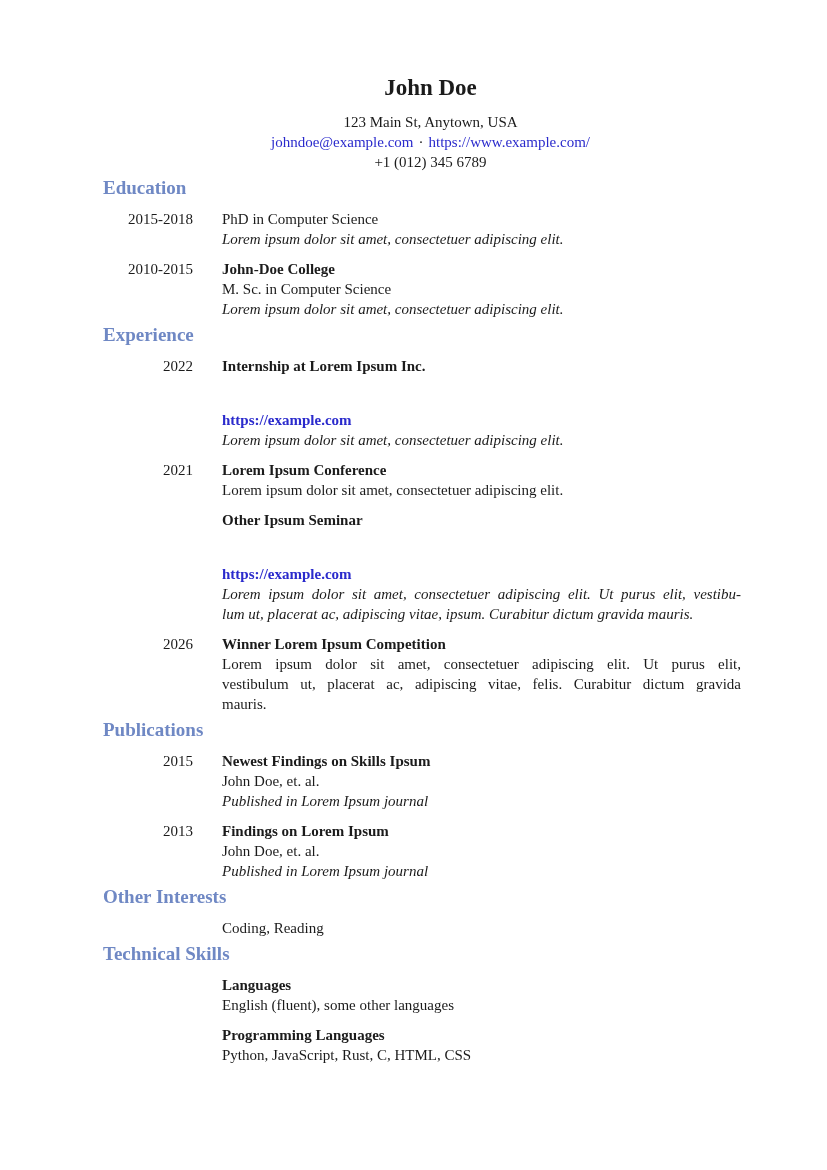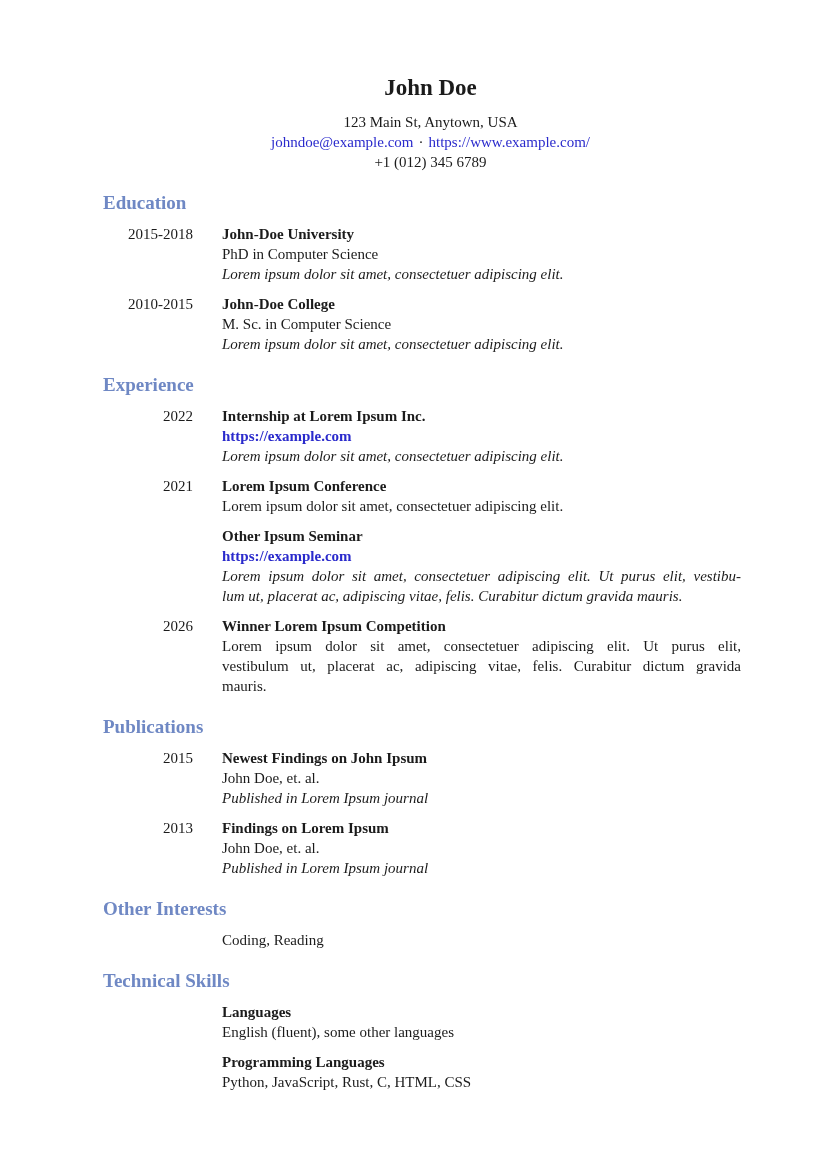--- a/index.html
+++ b/index.html
@@ -21,29 +21,29 @@
   }
   .page {
     width: 827px; height: 900px;
     padding: 75px 86px 30px 103px;
   }
   
   .header { text-align: center; margin-right: -17px; }
   .name { font-size: 23px; font-weight: bold; line-height: 25px; }
   .contact { margin-top: 12px; line-height: 20px; }
   .contact-line { line-height: 20px; }
-  a { color: var(--link); text-decoration: none; cursor: pointer; }
+  a { color: var(--link); text-decoration: none; cursor: pointer; margin-top: 34px; }
   .dot-sep { margin: 0 5px; color: var(--text); }
   
   .section-title {
     color: var(--heading);
     font-size: 19px;
     font-weight: bold;
     line-height: 23px;
-    margin-top: 19px;
+    margin-top: 4px;
   }
   #sections .section:first-child .section-title { }
   .entry { display: flex; margin-top: 10px; line-height: 20px; }
   .entry-date {
     width: 90px; min-width: 90px;
     text-align: right;
     margin-right: 29px;
   }
   .entry-body { width: 520px; }
   .entry-title { font-weight: bold; }
@@ -68,21 +68,20 @@
     </div>
   </div>
 
   <main id="sections">
   <section class="section">
     <h2 class="section-title">Education</h2>
     <div class="entries">
   <div class="entry">
     <div class="entry-date">2015-2018</div>
     <div class="entry-body">
-      <div class="entry-title">John-Doe University</div>
 
       <div class="entry-subtitle">PhD in Computer Science</div>
       <div class="entry-description">
                 <div class="desc-line italic last">Lorem ipsum dolor sit amet, consectetuer adipiscing elit.</div>
               </div>
     </div>
   </div>
 
   <div class="entry">
     <div class="entry-date">2010-2015</div>
@@ -125,21 +124,21 @@
   </div>
 
   <div class="entry">
     <div class="entry-date"></div>
     <div class="entry-body">
       <div class="entry-title">Other Ipsum Seminar</div>
       <a class="entry-link">https://example.com</a>
 
       <div class="entry-description">
                 <div class="desc-line italic justify">Lorem ipsum dolor sit amet, consectetuer adipiscing elit. Ut purus elit, vestibu-</div>
-                <div class="desc-line italic justify last">lum ut, placerat ac, adipiscing vitae, felis. Curabitur dictum gravida mauris.</div>
+                <div class="desc-line italic justify last">lum ut, placerat ac, adipiscing vitae, ipsum. Curabitur dictum gravida mauris.</div>
               </div>
     </div>
   </div>
 
   <div class="entry">
     <div class="entry-date">2026</div>
     <div class="entry-body">
       <div class="entry-title">Winner Lorem Ipsum Competition</div>
 
       <div class="entry-description">
@@ -151,21 +150,21 @@
   </div>
 </div>
   </section>
 
   <section class="section">
     <h2 class="section-title">Publications</h2>
     <div class="entries">
   <div class="entry">
     <div class="entry-date">2015</div>
     <div class="entry-body">
-      <div class="entry-title">Newest Findings on John Ipsum</div>
+      <div class="entry-title">Newest Findings on Skills Ipsum</div>
 
       <div class="entry-subtitle">John Doe, et. al.</div>
       <div class="entry-description">
                 <div class="desc-line italic last">Published in Lorem Ipsum journal</div>
               </div>
     </div>
   </div>
 
   <div class="entry">
     <div class="entry-date">2013</div>

